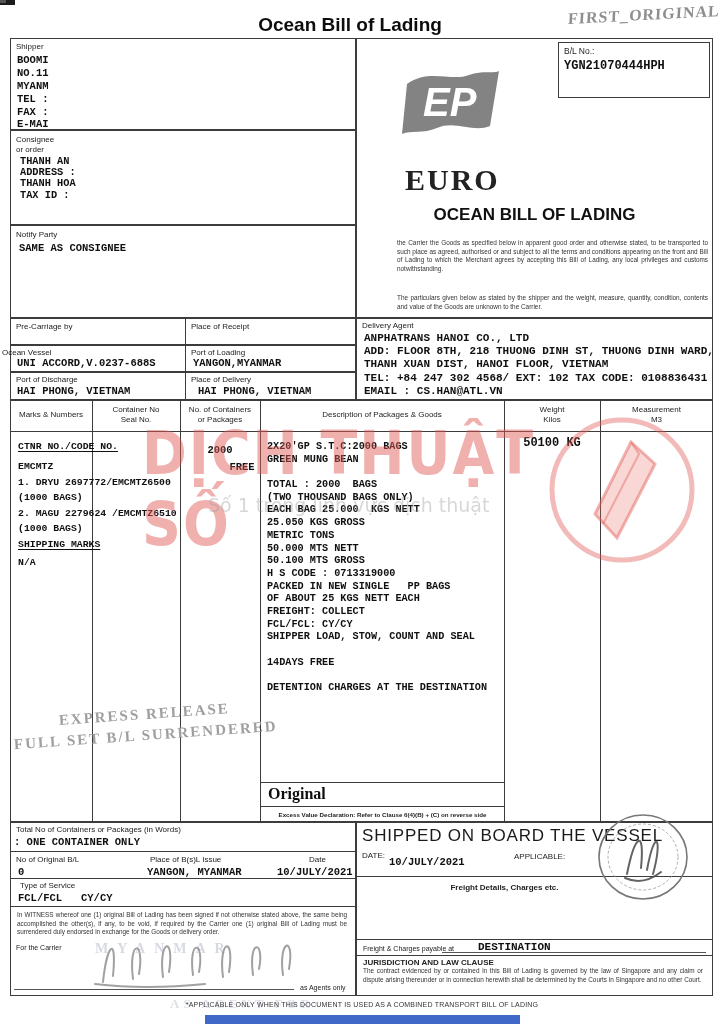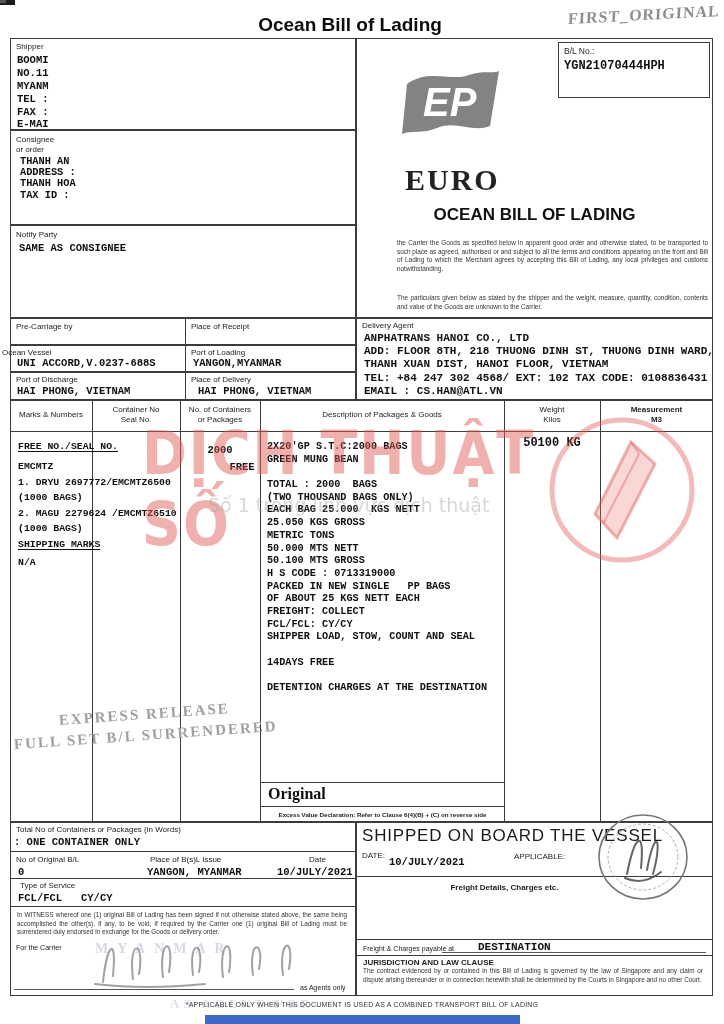--- a/index.html
+++ b/index.html
@@ -105,26 +105,26 @@
   </div>
   <div class="hdrcell" style="left:182px;top:405px;width:76px;">
     <div>No. of Containers</div>
       <div>or Packages</div>
   </div>
   <div class="hdrcell" style="left:262px;top:410px;width:240px;">Description of Packages &amp; Goods</div>
   <div class="hdrcell" style="left:506px;top:405px;width:92px;">
     <div>Weight</div>
       <div>Kilos</div>
   </div>
-  <div class="hdrcell" style="left:602px;top:405px;width:109px;font-weight:bold;">
+  <div class="hdrcell" style="left:602px;top:405px;width:109px;">
     <div>Measurement</div>
       <div>M3</div>
   </div>
 
-  <div class="abs mono uline" style="left:18px;top:441px;font-size:9.8px;">FREE NO./SEAL NO.</div>
+  <div class="abs mono uline" style="left:18px;top:441px;font-size:9.8px;">CTNR NO./CODE NO.</div>
   <div class="abs mono mln" style="left:18px;top:459px;font-size:9.8px;line-height:15.6px;"><div>EMCMTZ</div><div>1. DRYU 2697772/EMCMTZ6500</div><div>(1000 BAGS)</div><div>2. MAGU 2279624 /EMCMTZ6510</div><div>(1000 BAGS)</div></div>
   <div class="abs mono uline" style="left:18px;top:539px;font-size:9.8px;">SHIPPING MARKS</div>
   <div class="abs mono" style="left:18px;top:557px;font-size:9.8px;">N/A</div>
 
   <div class="abs mono" style="left:182px;top:444px;width:76px;text-align:center;font-size:10.5px;">2000</div>
   <div class="abs mono" style="left:204px;top:461px;width:76px;text-align:center;font-size:10.5px;">FREE</div>
 
   <div class="abs mono dln" style="left:267px;top:441px;font-size:10.2px;line-height:12.7px;"><div>2X20'GP S.T.C:2000 BAGS</div><div>GREEN MUNG BEAN</div><div></div><div>TOTAL : 2000  BAGS</div><div>(TWO THOUSAND BAGS ONLY)</div><div>EACH BAG 25.000  KGS NETT</div><div>25.050 KGS GROSS</div><div>METRIC TONS</div><div>50.000 MTS NETT</div><div>50.100 MTS GROSS</div><div>H S CODE : 0713319000</div><div>PACKED IN NEW SINGLE   PP BAGS</div><div>OF ABOUT 25 KGS NETT EACH</div><div>FREIGHT: COLLECT</div><div>FCL/FCL: CY/CY</div><div>SHIPPER LOAD, STOW, COUNT AND SEAL</div><div></div><div>14DAYS FREE</div><div></div><div>DETENTION CHARGES AT THE DESTINATION</div></div>
 
   <div class="abs mono" style="left:504px;top:436px;width:96px;text-align:center;font-size:12px;">50100 KG</div>

